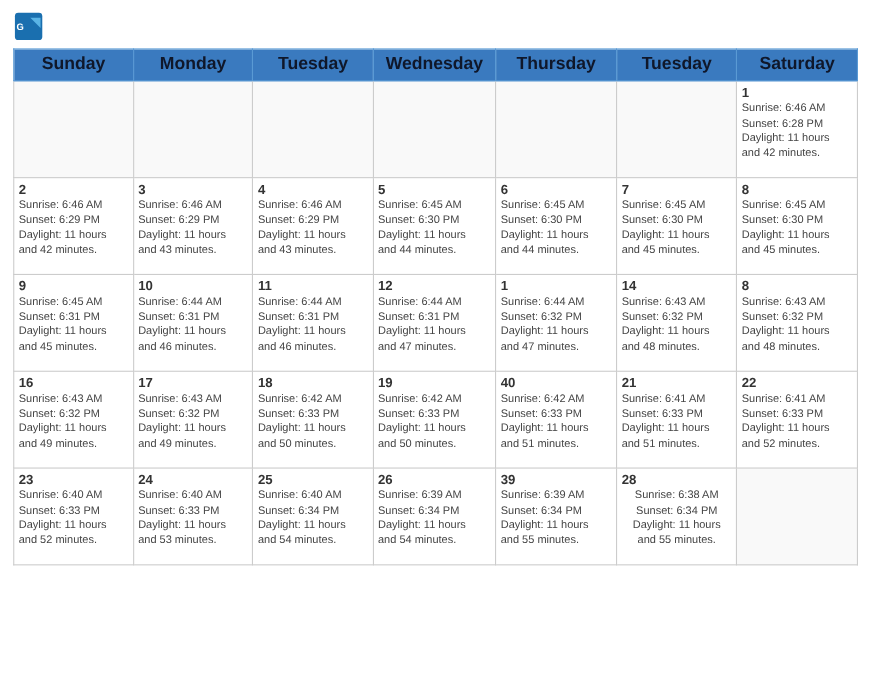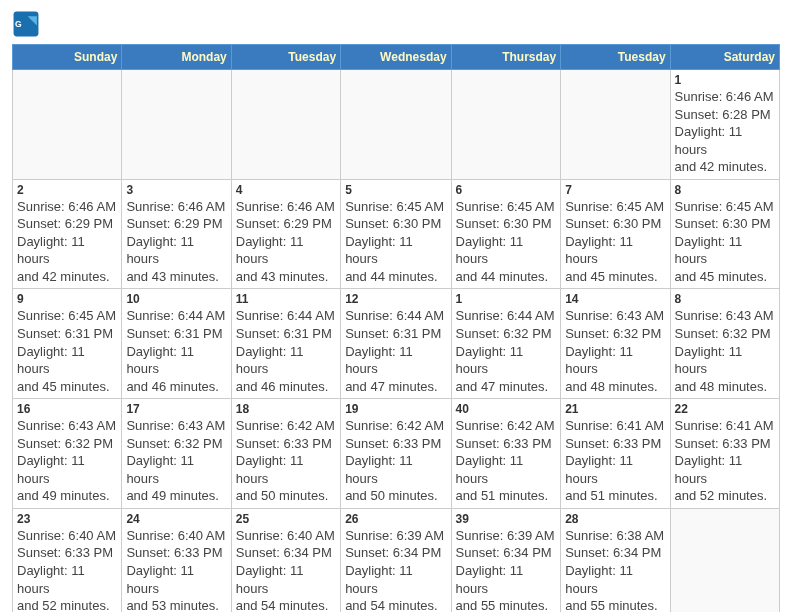--- a/index.html
+++ b/index.html
@@ -51,25 +51,25 @@
       font-size: 14px;
       color: #555;
     }
     .calendar {
       width: 100%;
       border-collapse: collapse;
       border: 1px solid #ccc;
     }
     .calendar th {
       background: #3a7abf;
-      color: #fef9c3;
-      font-size: 12px;
+      color: #0f172a;
+      font-size: 16px;
       font-weight: bold;
       padding: 5px 4px;
-      text-align: right;
+      text-align: center;
       border: 1px solid #5a9ad4;
     }
     .calendar td {
       vertical-align: top;
       border: 1px solid #ccc;
       padding: 3px 4px;
       width: 113px;
       height: 88px;
       font-size: 9.5px;
       color: #333;
@@ -79,21 +79,21 @@
       background: #f9f9f9;
     }
     .day-num {
       font-size: 12px;
       font-weight: bold;
       color: #333;
       display: block;
       margin-bottom: 1px;
     }
     .day-info {
-      font-size: 13px;
+      font-size: 10px;
       color: #444;
       line-height: 1.35;
     }
   </style>
 </head>
 <body>
 
 <div class="page">
   <div class="header">
     <div class="logo">
@@ -325,21 +325,21 @@
           </td>
           <td>
             <span class="day-num">39</span>
             <div class="day-info" style="white-space: pre-line;">Sunrise: 6:39 AM
 Sunset: 6:34 PM
 Daylight: 11 hours
 and 55 minutes.</div>
           </td>
           <td>
             <span class="day-num">28</span>
-            <div class="day-info" style="white-space: pre-line;">Sunrise: 6:38 AM
+            <div class="day-info" style="white-space: pre-line; text-align: center;">Sunrise: 6:38 AM
 Sunset: 6:34 PM
 Daylight: 11 hours
 and 55 minutes.</div>
           </td>
           <td class="empty"></td>
         </tr>
       </tbody>
   </table>
 </div>
 

